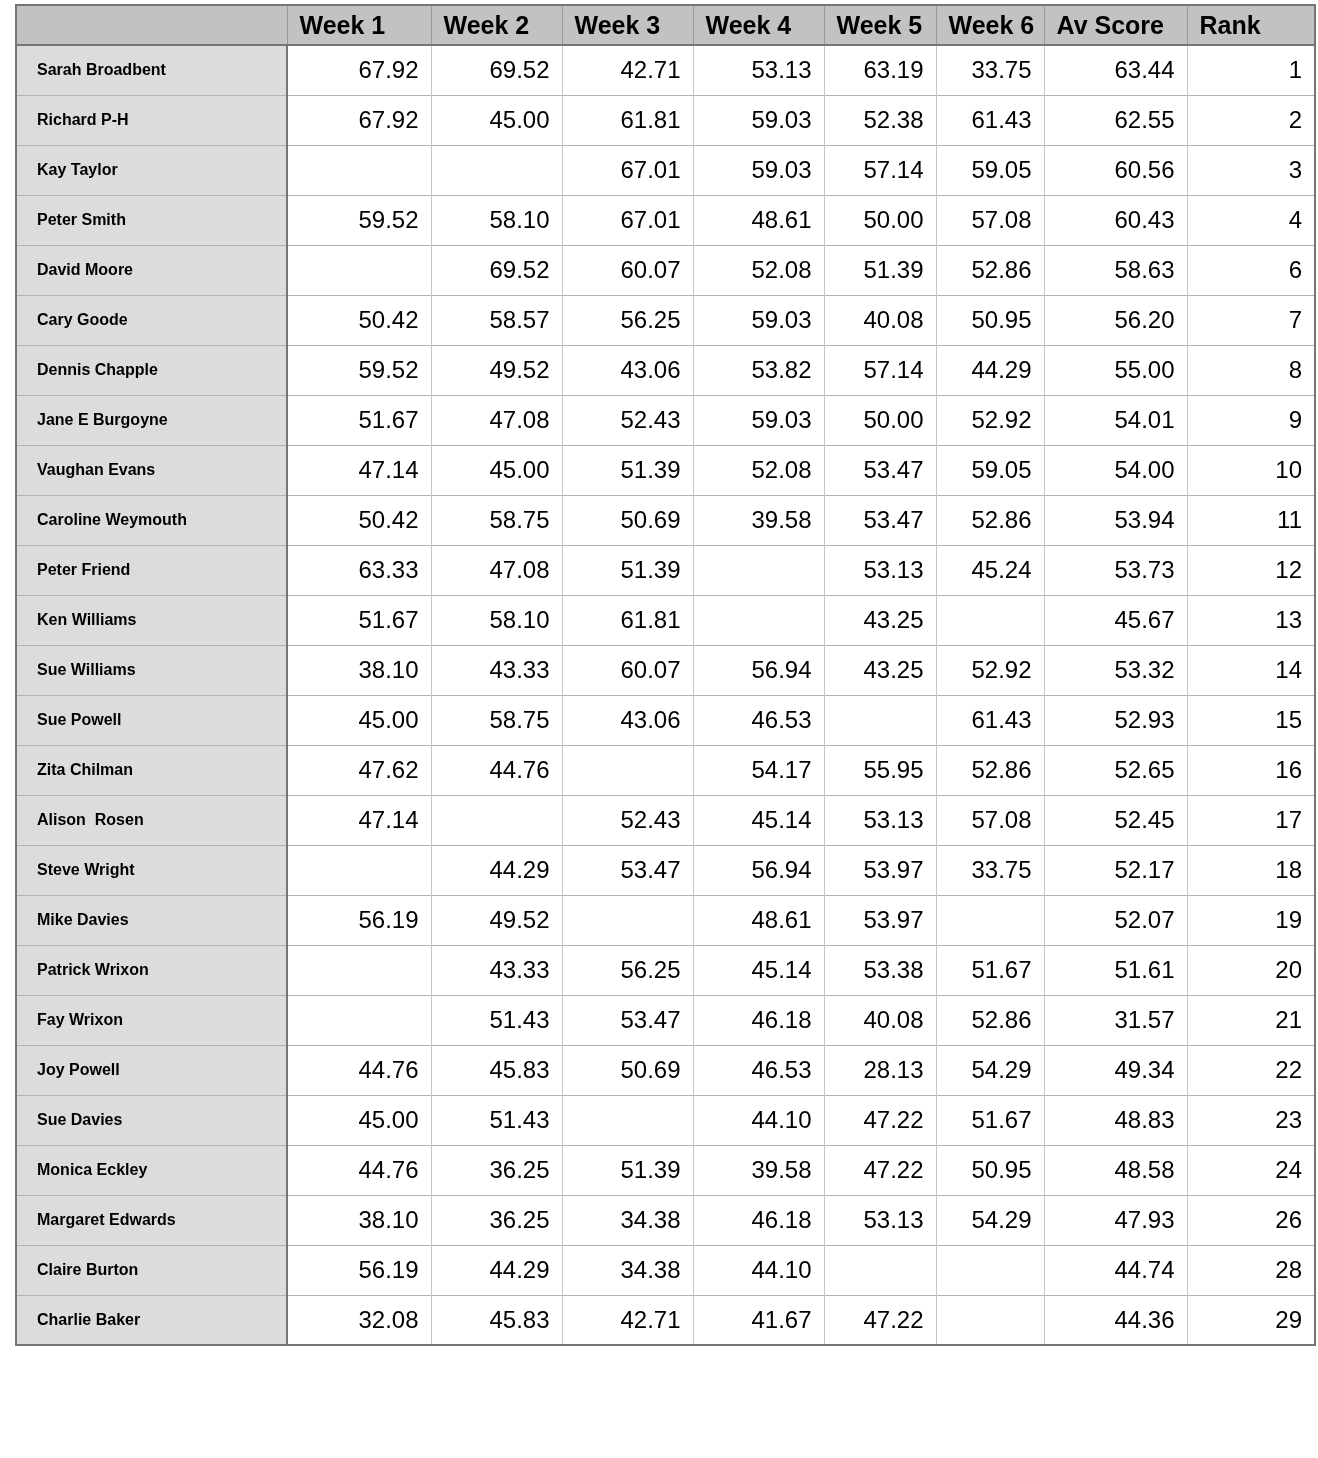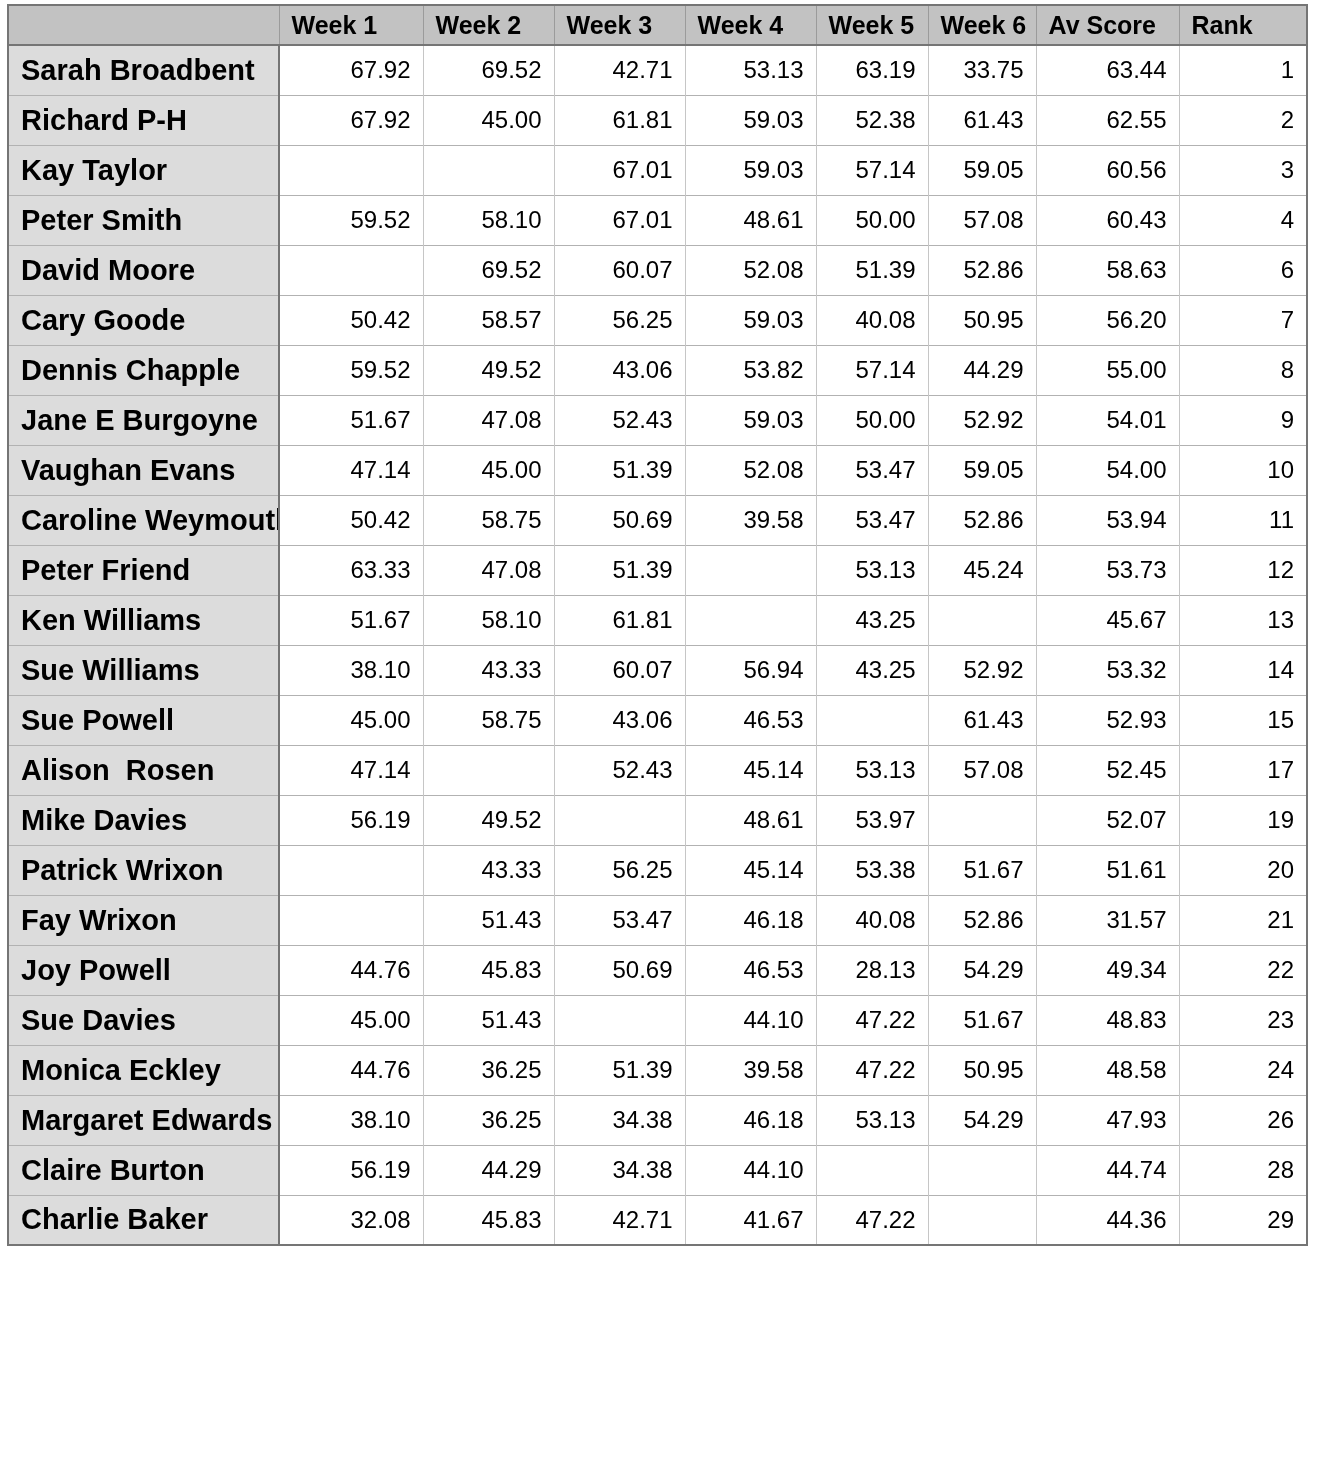--- a/index.html
+++ b/index.html
@@ -13,21 +13,21 @@
   }
   html,body{margin:0;padding:0;background:#ffffff;}
   body{
     width:1318px;height:1458px;
     font-family:"Liberation Sans","DejaVu Sans",sans-serif;
     color:var(--text);
   }
   table{
     border-collapse:collapse;
     table-layout:fixed;
-    margin:4px 0 0 7px;
+    margin:4px 0 0 15px;
     width:1301px;
     height:1087px;
     border:2px solid var(--frame);
   }
   thead tr{height:40px;}
   tbody tr{height:50px;}
   th{
     background:var(--header-bg);
     font-size:25px;
     font-weight:bold;
@@ -40,23 +40,23 @@
   }
   td{
     border-top:1px solid var(--row-line);
     border-left:1px solid var(--grid);
     font-size:24px;
     overflow:hidden;
   }
   td.name{
     background:var(--name-bg);
     font-weight:bold;
-    font-size:29px;
+    font-size:16px;
     text-align:left;
-    padding-left:12px;
+    padding-left:20px;
     border-left:none;
     border-right:2px solid var(--frame);
     white-space:pre;
   }
   td.num{
     background:#ffffff;
     text-align:right;
     padding-right:12px;
     white-space:nowrap;
   }
@@ -238,29 +238,51 @@
         <td class="num">45.00</td>
         <td class="num">58.75</td>
         <td class="num">43.06</td>
         <td class="num">46.53</td>
         <td class="num"></td>
         <td class="num">61.43</td>
         <td class="num">52.93</td>
         <td class="num">15</td>
       </tr>
       <tr>
+        <td class="name">Zita Chilman</td>
+        <td class="num">47.62</td>
+        <td class="num">44.76</td>
+        <td class="num"></td>
+        <td class="num">54.17</td>
+        <td class="num">55.95</td>
+        <td class="num">52.86</td>
+        <td class="num">52.65</td>
+        <td class="num">16</td>
+      </tr>
+      <tr>
         <td class="name">Alison  Rosen</td>
         <td class="num">47.14</td>
         <td class="num"></td>
         <td class="num">52.43</td>
         <td class="num">45.14</td>
         <td class="num">53.13</td>
         <td class="num">57.08</td>
         <td class="num">52.45</td>
         <td class="num">17</td>
+      </tr>
+      <tr>
+        <td class="name">Steve Wright</td>
+        <td class="num"></td>
+        <td class="num">44.29</td>
+        <td class="num">53.47</td>
+        <td class="num">56.94</td>
+        <td class="num">53.97</td>
+        <td class="num">33.75</td>
+        <td class="num">52.17</td>
+        <td class="num">18</td>
       </tr>
       <tr>
         <td class="name">Mike Davies</td>
         <td class="num">56.19</td>
         <td class="num">49.52</td>
         <td class="num"></td>
         <td class="num">48.61</td>
         <td class="num">53.97</td>
         <td class="num"></td>
         <td class="num">52.07</td>

